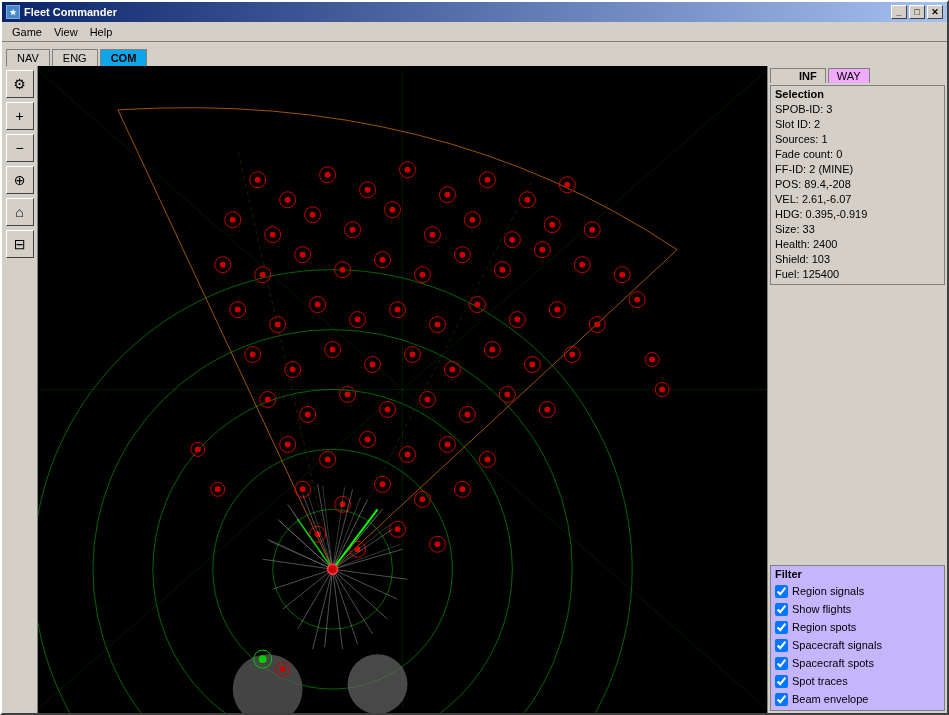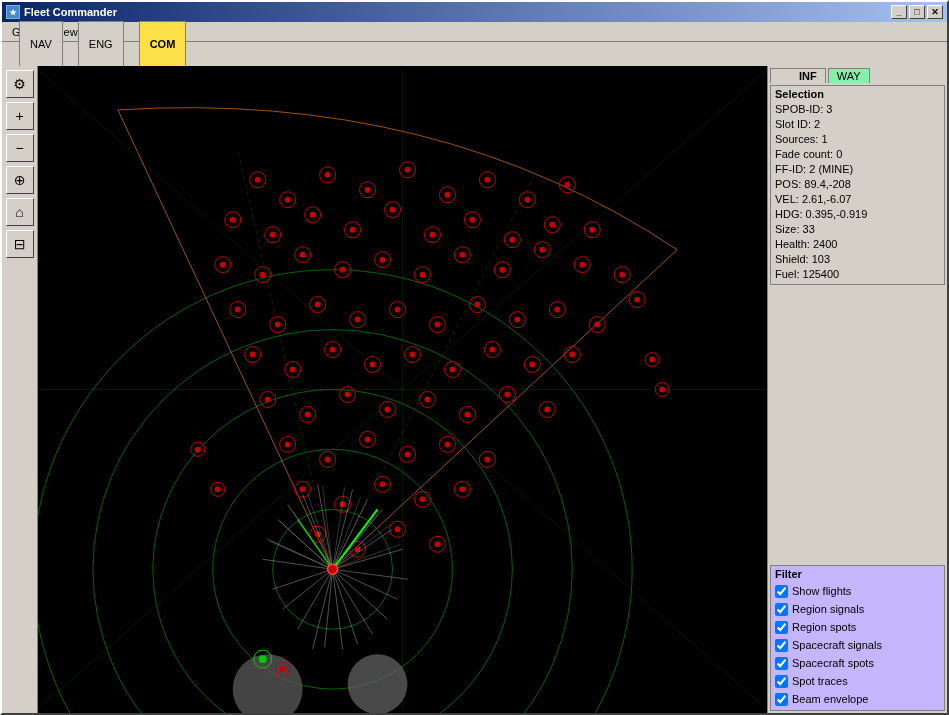--- a/index.html
+++ b/index.html
@@ -12,39 +12,39 @@
     .title-icon { width: 14px; height: 14px; background: #4488cc; border: 1px solid #88aadd; display: flex; align-items: center; justify-content: center; font-size: 8px; color: white; }
     .title-buttons { display: flex; gap: 2px; }
     .title-btn { width: 16px; height: 14px; background: #d4d0c8; border: 1px solid; border-color: #fff #404040 #404040 #fff; font-size: 9px; display: flex; align-items: center; justify-content: center; cursor: pointer; color: #000; }
 
     
     .menu-bar { background: #d4d0c8; height: 20px; display: flex; align-items: center; border-bottom: 1px solid #808080; padding: 0 4px; }
     .menu-item { padding: 2px 6px; font-size: 11px; cursor: pointer; color: #000; }
 
     
     .tab-bar { display: flex; align-items: flex-end; padding: 2px 4px 0; background: #d4d0c8; height: 24px; }
-    .tab { padding: 16px 10px; font-size: 11px; cursor: pointer; border: 1px solid #808080; border-bottom: none; background: #d4d0c8; margin-right: 2px; color: #000; margin-left: 13px; }
-    .tab.active { background: #fde047; border-color: #808080; font-weight: bold; }
+    .tab { padding: 2px 10px; font-size: 11px; cursor: pointer; border: 1px solid #808080; border-bottom: none; background: #d4d0c8; margin-right: 2px; color: #000; }
+    .tab.active { background: #0ea5e9; border-color: #808080; font-weight: bold; }
 
     
     .main { display: flex; flex: 1; overflow: hidden; }
 
     
     .left-toolbar { width: 36px; background: #d4d0c8; display: flex; flex-direction: column; align-items: center; padding: 4px 2px; gap: 4px; border-right: 1px solid #808080; }
     .tool-btn { width: 28px; height: 28px; background: #d4d0c8; border: 1px solid; border-color: #fff #404040 #404040 #fff; display: flex; align-items: center; justify-content: center; cursor: pointer; font-size: 14px; color: #000; }
 
     
     .map-area { flex: 1; background: #000; position: relative; overflow: hidden; }
 
     
     .right-panel { width: 180px; background: #d4d0c8; display: flex; flex-direction: column; border-left: 1px solid #808080; }
 
     
     .panel-tabs { display: flex; padding: 2px 2px 0; background: #d4d0c8; }
-    .panel-tab { padding: 1px 8px; font-size: 11px; cursor: pointer; border: 1px solid #808080; border-bottom: none; background: #86efac; margin-right: 2px; }
+    .panel-tab { padding: 1px 8px; font-size: 11px; cursor: pointer; border: 1px solid #808080; border-bottom: none; background: #f0abfc; margin-right: 2px; }
     .panel-tab.active { background: #d4d0c8; font-weight: bold; padding-left: 28px; }
 
     
     .info-section { border: 1px solid #808080; margin: 2px; padding: 2px 4px; background: #d4d0c8; }
     .info-label { font-weight: bold; font-size: 11px; margin-bottom: 2px; }
     .info-row { font-size: 11px; color: #000; line-height: 15px; }
 
     
     .filter-section { border: 1px solid #808080; margin: 2px; padding: 2px 4px; background: #c4b5fd; margin-top: auto; }
     .filter-label { font-weight: bold; font-size: 11px; margin-bottom: 2px; }
@@ -366,25 +366,25 @@
         <div class="info-row">Shield: 103</div>
         <div class="info-row">Fuel: 125400</div>
       </div>
 
       <div class="info-spacer"></div>
 
       <div class="filter-section">
         <div class="filter-label">Filter</div>
         <div class="filter-item">
           <input type="checkbox" checked="" style="">
+          <span>Region signals</span>
+        </div>
+        <div class="filter-item">
+          <input type="checkbox" checked="" style="">
           <span>Show flights</span>
-        </div>
-        <div class="filter-item">
-          <input type="checkbox" checked="" style="">
-          <span>Region signals</span>
         </div>
         <div class="filter-item">
           <input type="checkbox" checked="" style="">
           <span>Region spots</span>
         </div>
         <div class="filter-item">
           <input type="checkbox" checked="" style="">
           <span>Spacecraft signals</span>
         </div>
         <div class="filter-item">

